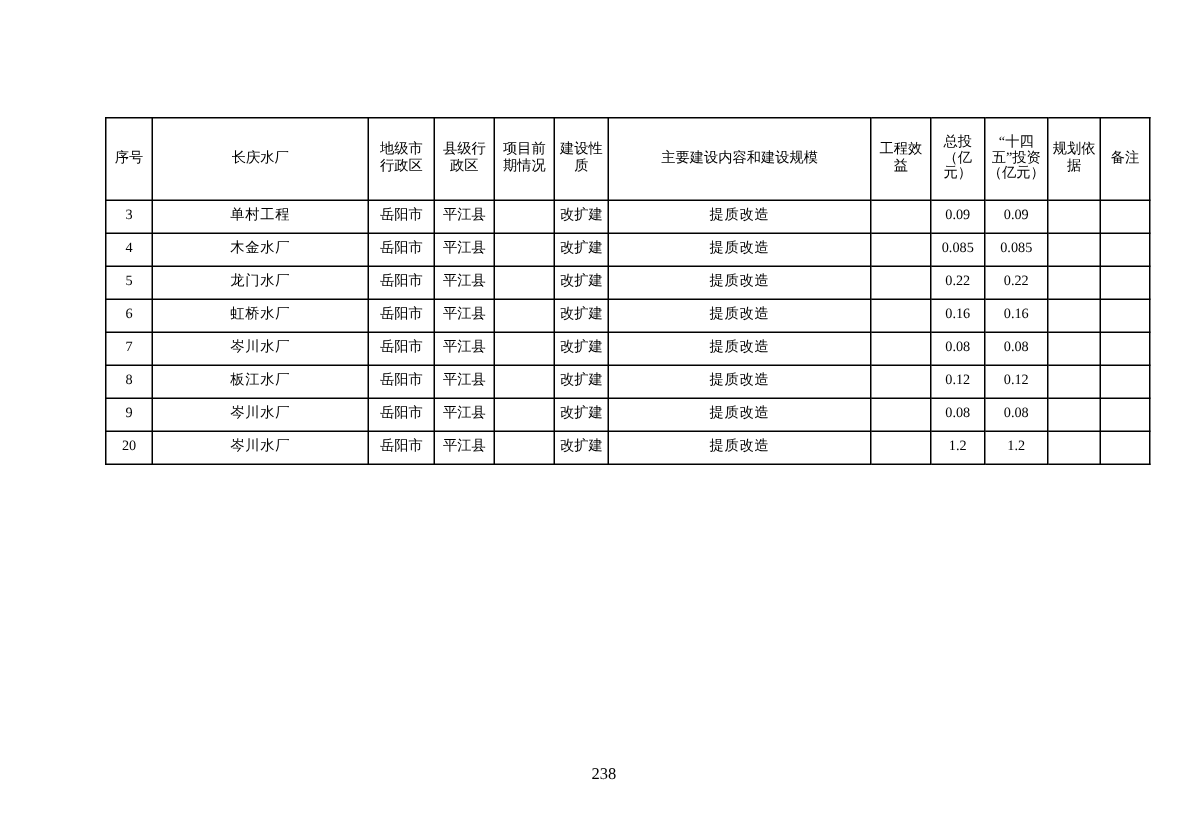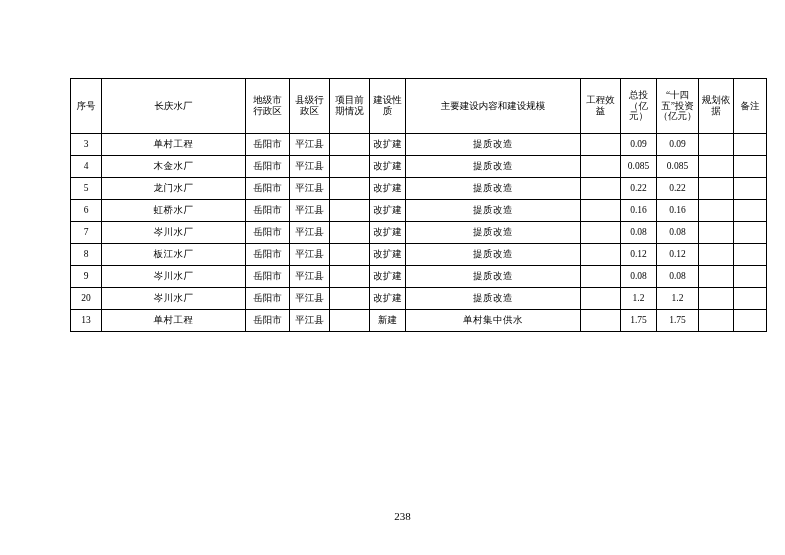--- a/index.html
+++ b/index.html
@@ -234,33 +234,19 @@
             <td>平江县</td>
             <td></td>
             <td>改扩建</td>
             <td class="content-cell">提质改造</td>
             <td></td>
             <td>1.2</td>
             <td>1.2</td>
             <td></td>
             <td></td>
           </tr>
-          <tr>
-            <td>13</td>
-            <td class="name-cell">单村工程</td>
-            <td>岳阳市</td>
-            <td>平江县</td>
-            <td></td>
-            <td>新建</td>
-            <td class="content-cell">单村集中供水</td>
-            <td></td>
-            <td>1.75</td>
-            <td>1.75</td>
-            <td></td>
-            <td></td>
-          </tr>
         </tbody>
     </table>
   </div>
 
   <div class="page-number">238</div>
 
 </div>
 
 </body></html>

